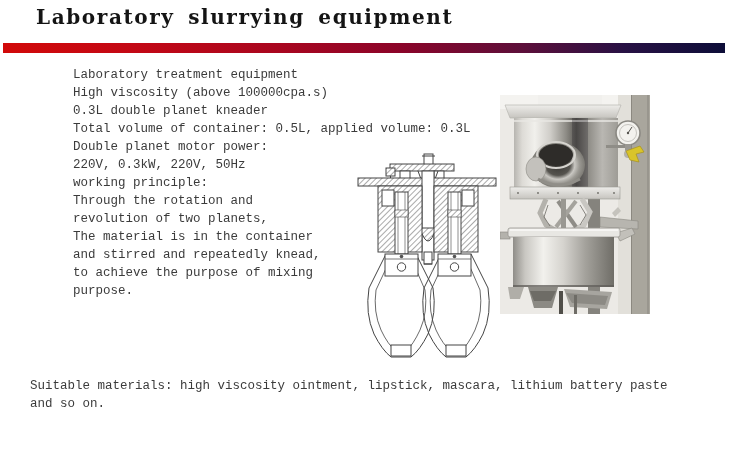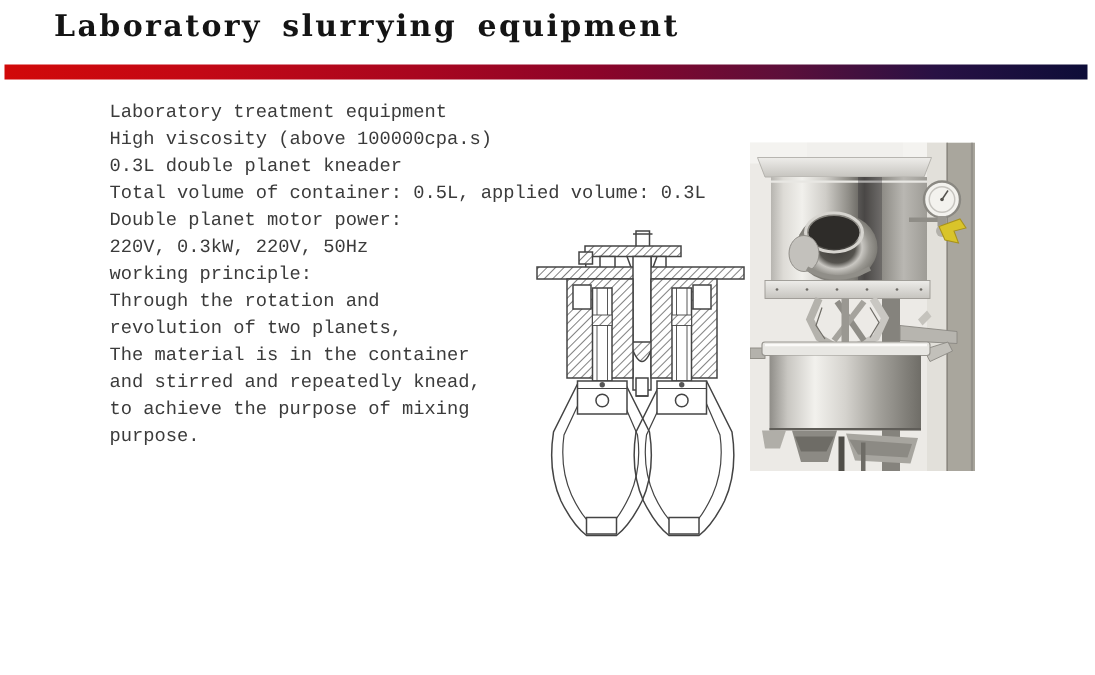--- a/index.html
+++ b/index.html
@@ -201,14 +201,15 @@
       <path d="M28,192 L58,192 L52,213 L34,213 Z" fill="#8c8a84"></path>
       <path d="M30,196 L56,196 L51,206 L34,206 Z" fill="#6e6c66"></path>
       <path d="M64,194 L112,197 L107,214 L70,212 Z" fill="#a7a59f"></path>
       <path d="M66,198 L108,201 L105,210 L72,208 Z" fill="#8c8a84"></path>
       <rect x="59" y="196" width="4" height="23" fill="#504e49"></rect>
       <rect x="74" y="200" width="3" height="19" fill="#6e6c66"></rect>
       <path d="M8,192 L24,192 L20,204 L10,204 Z" fill="#b0aea8"></path>
     </g>
   </svg>
 
+  <div class="footer"><div>Suitable materials: high viscosity ointment, lipstick, mascara, lithium battery paste</div><div>and so on.</div></div>
 
 </div>
 
 </body></html>

